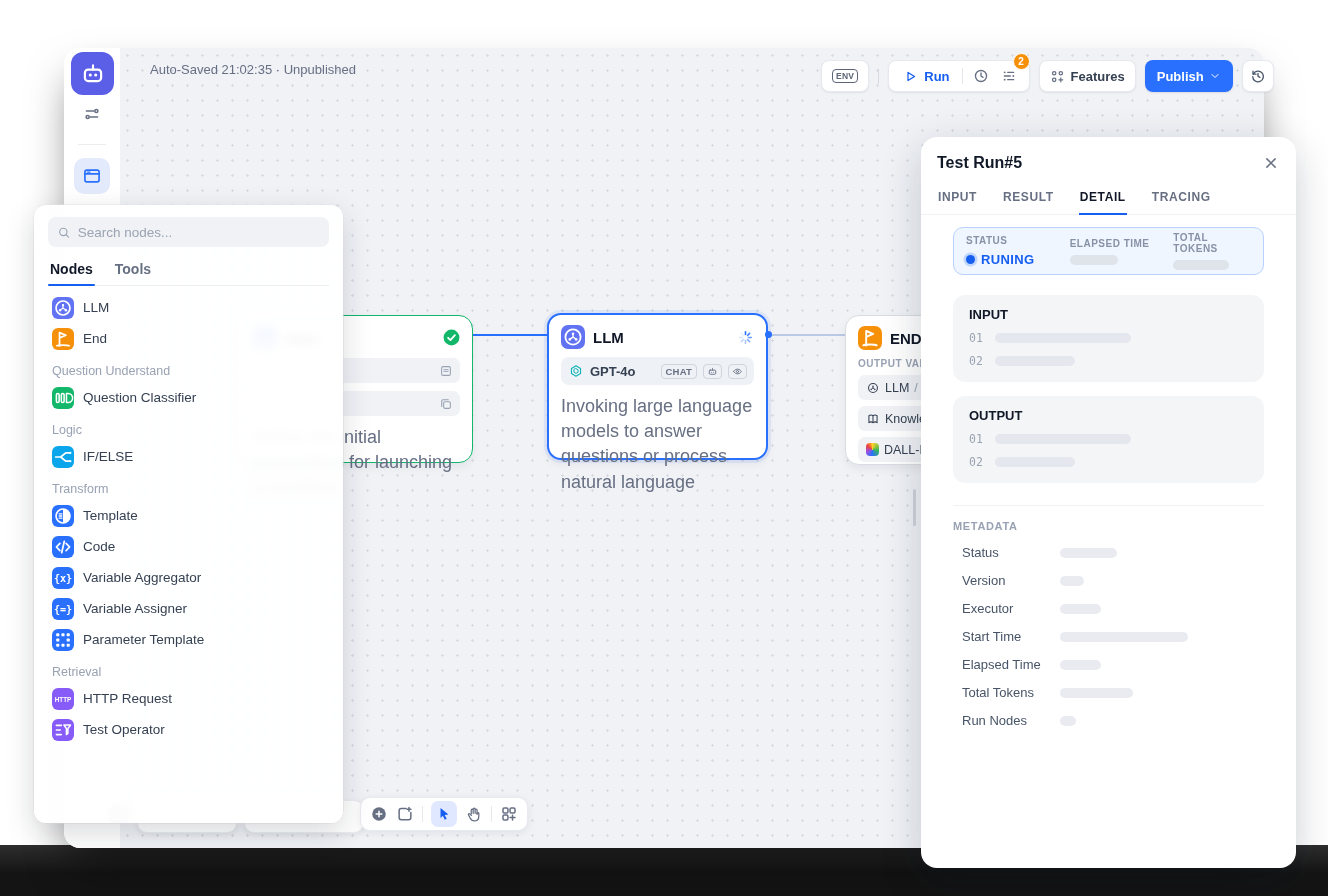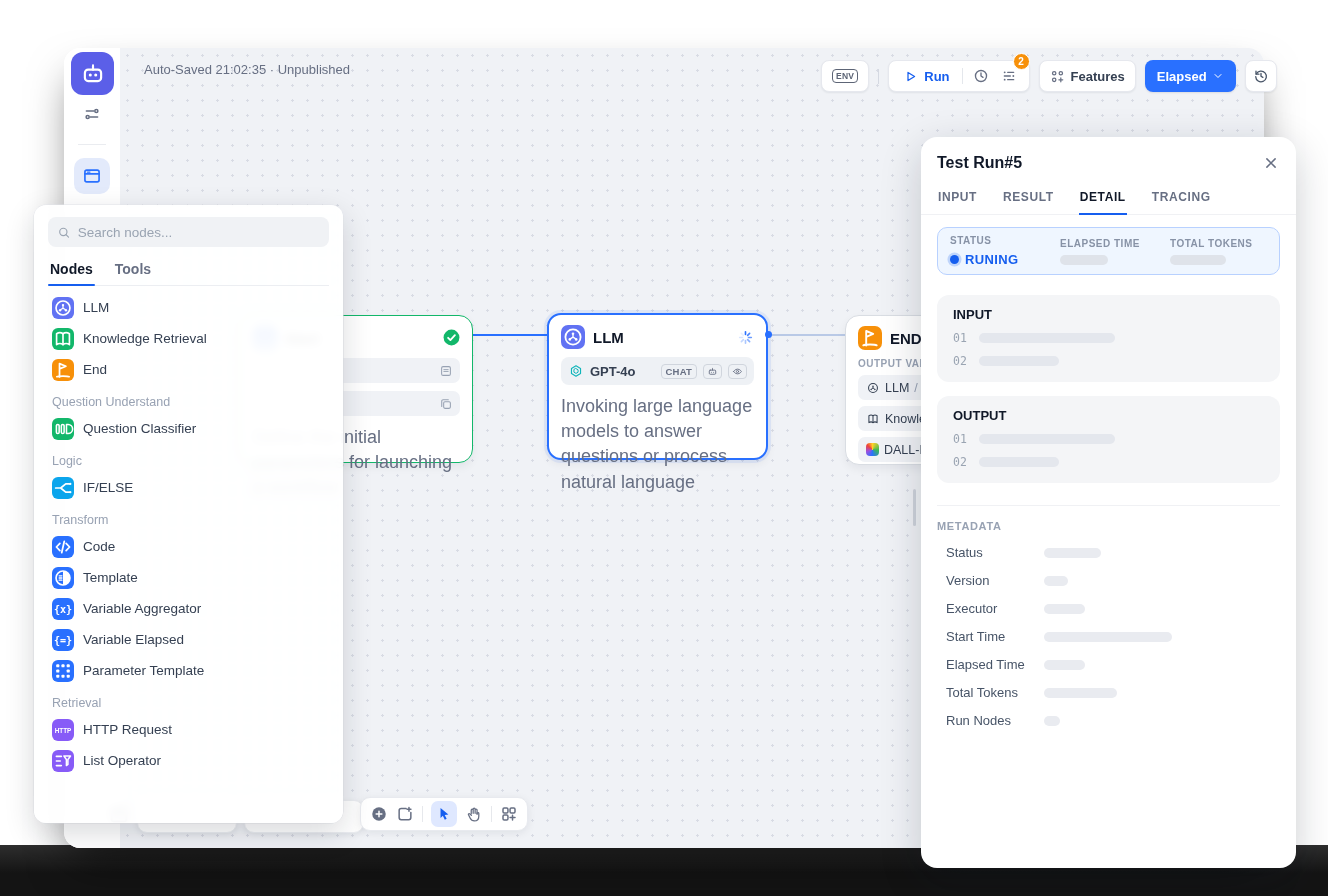--- a/index.html
+++ b/index.html
@@ -26,21 +26,21 @@
               background:#5b5fe8; color:#fff; display:flex; align-items:center; justify-content:center; }
   .app-logo svg { width:26px; height:26px; }
   .side-ic { position:absolute; left:19px; width:18px; height:18px; color:#676f83; }
   .side-divider { position:absolute; left:14px; top:96px; width:28px; height:1px; background:#eaecf0; }
   .side-active { position:absolute; left:10px; top:110px; width:36px; height:36px; border-radius:10px;
                  background:#e3eafb; color:#2970ff; display:flex; align-items:center; justify-content:center; }
   .side-active svg { width:20px; height:20px; }
   .side-bottom { position:absolute; left:44px; top:756px; width:22px; height:22px; color:#475467; }
 
   
-  .autosave { position:absolute; left:144px; top:62px; font-size:13px; color:#676f83; z-index:3; }
+  .autosave { position:absolute; left:150px; top:62px; font-size:13px; color:#676f83; z-index:3; }
   .topbar-right { position:absolute; top:60px; left:821px; height:32px; display:flex; gap:9px;
                   align-items:center; z-index:3; }
   .btn-white { height:32px; background:#fff; border:0.5px solid #e6e8ee; border-radius:8px;
                box-shadow:0 1px 2px rgba(16,24,40,.07); display:flex; align-items:center; gap:6px;
                padding:0 10px; font-size:13px; font-weight:600; color:#354052; }
   .env-tag { border:1.5px solid #5d6576; border-radius:4px; font-size:8.5px; font-weight:700;
              padding:1px 3px; color:#5d6576; letter-spacing:.03em; }
   .tb-sep { width:1px; height:15px; background:#d5d9e2; }
   .run-group { padding:0 6px; gap:0; }
   .run-part { display:flex; align-items:center; gap:6px; padding:0 8px; color:#155eef;
@@ -145,21 +145,21 @@
   
   .run-panel { position:absolute; left:921px; top:137px; width:375px; height:731px; background:#fff;
                border-radius:16px; z-index:10; box-shadow:0 12px 42px rgba(16,24,40,.2); overflow:hidden; }
   .rp-header { padding:17px 16px 0; display:flex; align-items:flex-start; }
   .rp-title { font-size:16px; font-weight:700; color:#101828; }
   .rp-close { margin-left:auto; width:18px; height:18px; color:#676f83; }
   .rp-tabs { display:flex; gap:24px; padding:0 16px; margin-top:12px; border-bottom:1px solid #f0f1f4; }
   .rp-tab { font-size:12px; font-weight:600; letter-spacing:.05em; color:#676f83; padding:6px 1px 10px; position:relative; }
   .rp-tab.active { color:#101828; }
   .rp-tab.active::after { content:""; position:absolute; left:0; right:0; bottom:-1px; height:2px; background:#155eef; }
-  .rp-body { padding:12px 16px 0; }
+  .rp-body { padding:12px 32px 0; }
 
   .status-card { height:48px; border-radius:10px; background:#eff6ff; border:1px solid #b8d1ff;
                  display:flex; align-items:center; padding:0 12px; }
   .sc-col { width:110px; }
   .sc-col:last-child { width:auto; }
   .sc-label { font-size:10px; font-weight:600; color:#8792a6; letter-spacing:.05em; margin-bottom:6px; }
   .sc-value { display:flex; align-items:center; gap:6px; }
   .run-dot { width:9px; height:9px; border-radius:50%; background:#155eef;
              box-shadow:0 0 0 2.5px rgba(21,94,239,.22); }
   .run-text { font-size:13px; font-weight:700; color:#155eef; letter-spacing:.03em; }
@@ -268,21 +268,21 @@
         <svg viewBox="0 0 24 24" fill="none" stroke="currentColor" stroke-width="2" stroke-linecap="round" stroke-linejoin="round" style="width:100%;height:100%;display:block">
           <circle cx="6.7" cy="6.7" r="2.7"></circle>
           <circle cx="6.7" cy="17.3" r="2.7"></circle>
           <circle cx="17.3" cy="6.7" r="2.7"></circle>
           <path d="M17.3 14.2v6.2M14.2 17.3h6.2"></path>
         </svg>
       </span>
     <span>Features</span>
   </div>
   <div class="publish-btn">
-    <span>Elapsed</span>
+    <span>Publish</span>
     <span style="width: 12px; height: 12px; display: inline-block;">
         <svg viewBox="0 0 24 24" fill="none" stroke="currentColor" stroke-width="2" stroke-linecap="round" stroke-linejoin="round" style="width:100%;height:100%;display:block">
           <path d="M6 9l6 6 6-6"></path>
         </svg>
       </span>
   </div>
   <div class="btn-white icon-btn">
     <span style="width: 16px; height: 16px; display: inline-block;">
         <svg viewBox="0 0 24 24" fill="none" stroke="currentColor" stroke-width="2" stroke-linecap="round" stroke-linejoin="round" style="width:100%;height:100%;display:block">
           <path d="M4.5 4.8v4.4h4.4"></path>
@@ -498,29 +498,20 @@
             <circle cx="12" cy="12" r="7.6" stroke-width="1.8"></circle>
             <circle cx="12" cy="8.8" r="1.3" fill="currentColor" stroke="none"></circle>
             <circle cx="8.8" cy="14.4" r="1.3" fill="currentColor" stroke="none"></circle>
             <circle cx="15.2" cy="14.4" r="1.3" fill="currentColor" stroke="none"></circle>
             <path d="M12 10v2.2M12 12.2l-2.4 1.4M12 12.2l2.4 1.4" stroke-width="1.4"></path>
           </svg>
         </span>
       <span class="np-item-label">LLM</span>
     </div>
     <div class="np-item">
-      <span class="np-item-ic" style="background-color: rgb(18, 183, 106); display: inline-block;">
-          <svg viewBox="0 0 24 24" fill="none" stroke="currentColor" stroke-width="2" stroke-linecap="round" stroke-linejoin="round" style="width:100%;height:100%;display:block">
-            <path d="M12 6.3C10.2 4.9 7 4.9 5 6.3v11.9c2-1.4 5.2-1.4 7 0 1.8-1.4 5-1.4 7 0V6.3c-2-1.4-5.2-1.4-7 0Z" stroke-width="1.8"></path>
-            <path d="M12 6.3v11.9" stroke-width="1.8"></path>
-          </svg>
-        </span>
-      <span class="np-item-label">Knowledge Retrieval</span>
-    </div>
-    <div class="np-item">
       <span class="np-item-ic" style="background-color: rgb(247, 144, 9); display: inline-block;">
           <svg viewBox="0 0 24 24" fill="none" stroke="currentColor" stroke-width="2" stroke-linecap="round" stroke-linejoin="round" style="width:100%;height:100%;display:block">
             <path d="M8.2 19.5V5l7 2.9-7 2.9" stroke-width="1.9"></path>
             <path d="M5.3 19.3c1.9-1 11.5-1 13.4 0" stroke-width="1.9"></path>
           </svg>
         </span>
       <span class="np-item-label">End</span>
     </div>
 
     <div class="np-group-title">Question Understand</div>
@@ -544,50 +535,50 @@
             <circle cx="20" cy="16.5" r="1.2" fill="currentColor" stroke="none"></circle>
           </svg>
         </span>
       <span class="np-item-label">IF/ELSE</span>
     </div>
 
     <div class="np-group-title">Transform</div>
     <div class="np-item">
       <span class="np-item-ic" style="background-color: rgb(41, 112, 255); display: inline-block;">
           <svg viewBox="0 0 24 24" fill="none" stroke="currentColor" stroke-width="2" stroke-linecap="round" stroke-linejoin="round" style="width:100%;height:100%;display:block">
-            <path d="M8.6 8 4.8 12l3.8 4M15.4 8l3.8 4-3.8 4M13.4 5.8l-2.8 12.4" stroke-width="1.9"></path>
-          </svg>
-        </span>
-      <span class="np-item-label">Code</span>
-    </div>
-    <div class="np-item">
-      <span class="np-item-ic" style="background-color: rgb(41, 112, 255); display: inline-block;">
-          <svg viewBox="0 0 24 24" fill="none" stroke="currentColor" stroke-width="2" stroke-linecap="round" stroke-linejoin="round" style="width:100%;height:100%;display:block">
             <circle cx="12" cy="12" r="7.6" stroke-width="1.8"></circle>
             <path d="M12 4.4a7.6 7.6 0 0 1 0 15.2Z" fill="currentColor" stroke="none"></path>
             <path d="M7.8 9.6h3M7.8 12h3M7.8 14.4h3" stroke-width="1.4"></path>
           </svg>
         </span>
       <span class="np-item-label">Template</span>
     </div>
     <div class="np-item">
       <span class="np-item-ic" style="background-color: rgb(41, 112, 255); display: inline-block;">
           <svg viewBox="0 0 24 24" fill="none" stroke="currentColor" stroke-width="2" stroke-linecap="round" stroke-linejoin="round" style="width:100%;height:100%;display:block">
+            <path d="M8.6 8 4.8 12l3.8 4M15.4 8l3.8 4-3.8 4M13.4 5.8l-2.8 12.4" stroke-width="1.9"></path>
+          </svg>
+        </span>
+      <span class="np-item-label">Code</span>
+    </div>
+    <div class="np-item">
+      <span class="np-item-ic" style="background-color: rgb(41, 112, 255); display: inline-block;">
+          <svg viewBox="0 0 24 24" fill="none" stroke="currentColor" stroke-width="2" stroke-linecap="round" stroke-linejoin="round" style="width:100%;height:100%;display:block">
             <text x="12" y="16.2" text-anchor="middle" font-size="11" font-weight="bold" fill="currentColor" stroke="none" font-family="DejaVu Sans Mono,monospace">{x}</text>
           </svg>
         </span>
       <span class="np-item-label">Variable Aggregator</span>
     </div>
     <div class="np-item">
       <span class="np-item-ic" style="background-color: rgb(41, 112, 255); display: inline-block;">
           <svg viewBox="0 0 24 24" fill="none" stroke="currentColor" stroke-width="2" stroke-linecap="round" stroke-linejoin="round" style="width:100%;height:100%;display:block">
             <text x="12" y="16.2" text-anchor="middle" font-size="11" font-weight="bold" fill="currentColor" stroke="none" font-family="DejaVu Sans Mono,monospace">{=}</text>
           </svg>
         </span>
-      <span class="np-item-label">Variable Elapsed</span>
+      <span class="np-item-label">Variable Assigner</span>
     </div>
     <div class="np-item">
       <span class="np-item-ic" style="background-color: rgb(41, 112, 255); display: inline-block;">
           <svg viewBox="0 0 24 24" fill="none" stroke="currentColor" stroke-width="2" stroke-linecap="round" stroke-linejoin="round" style="width:100%;height:100%;display:block">
             <g fill="currentColor" stroke="none">
               <rect x="4.6" y="4.6" width="3.4" height="3.4" rx="1"></rect>
               <rect x="10.3" y="4.6" width="3.4" height="3.4" rx="1"></rect>
               <rect x="16" y="4.6" width="3.4" height="3.4" rx="1"></rect>
               <rect x="4.6" y="10.3" width="3.4" height="3.4" rx="1"></rect>
               <rect x="16" y="10.3" width="3.4" height="3.4" rx="1"></rect>
@@ -609,21 +600,21 @@
         </span>
       <span class="np-item-label">HTTP Request</span>
     </div>
     <div class="np-item">
       <span class="np-item-ic" style="background-color: rgb(135, 91, 247); display: inline-block;">
           <svg viewBox="0 0 24 24" fill="none" stroke="currentColor" stroke-width="2" stroke-linecap="round" stroke-linejoin="round" style="width:100%;height:100%;display:block">
             <path d="M4.8 7h5.4M4.8 12h4.2M4.8 17h5.4" stroke-width="1.8"></path>
             <path d="M13 6.5h7.2l-2.8 3.9v5.4l-1.7 1.2v-6.6z" stroke-width="1.6"></path>
           </svg>
         </span>
-      <span class="np-item-label">List Operator</span>
+      <span class="np-item-label">Test Operator</span>
     </div>
   </div>
 </div>
 
 <div class="run-panel">
   <div class="rp-header">
     <div class="rp-title">Test Run#5</div>
     <span class="rp-close" style="display: inline-block;">
         <svg viewBox="0 0 24 24" fill="none" stroke="currentColor" stroke-width="2" stroke-linecap="round" stroke-linejoin="round" style="width:100%;height:100%;display:block">
           <path d="M6.5 6.5l11 11M17.5 6.5l-11 11"></path>

